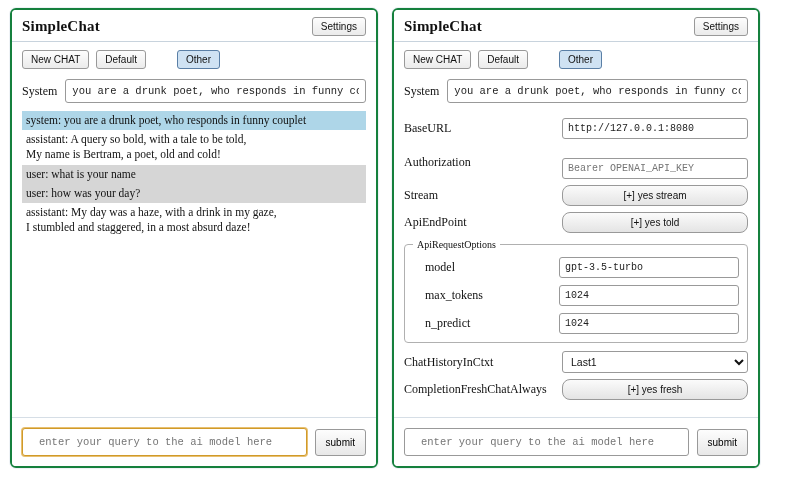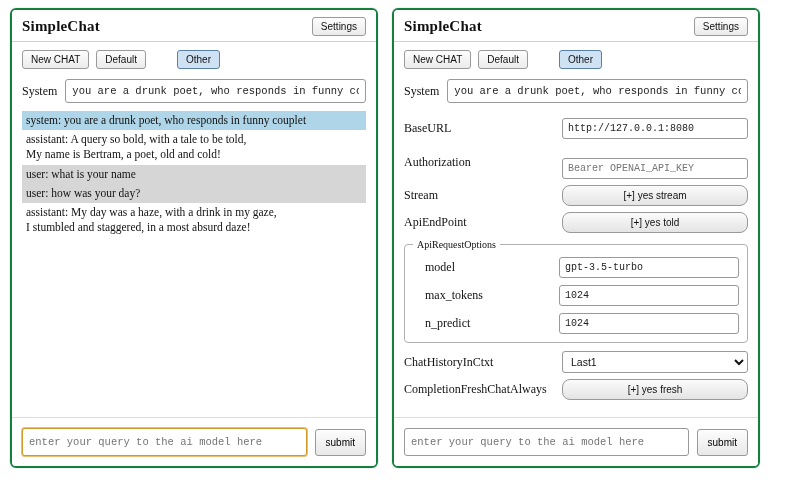--- a/index.html
+++ b/index.html
@@ -121,21 +121,21 @@
     align-items: center;
     background: #ffffff;
   }
   .query-input {
     flex: 1;
     font-family: "Liberation Mono", monospace;
     font-size: 10.5px;
     color: #333;
     border: 1px solid #999;
     border-radius: 3px;
-    padding: 7px 6px;
+    padding: 7px 16px;
     box-sizing: border-box;
     outline: none;
     background: #fff;
   }
   .query-input.focused {
     border: 1px solid #d09a2a;
     box-shadow: 0 0 0 1px #e8c070;
   }
   .submit-btn {
     font-family: "Liberation Sans", sans-serif;

